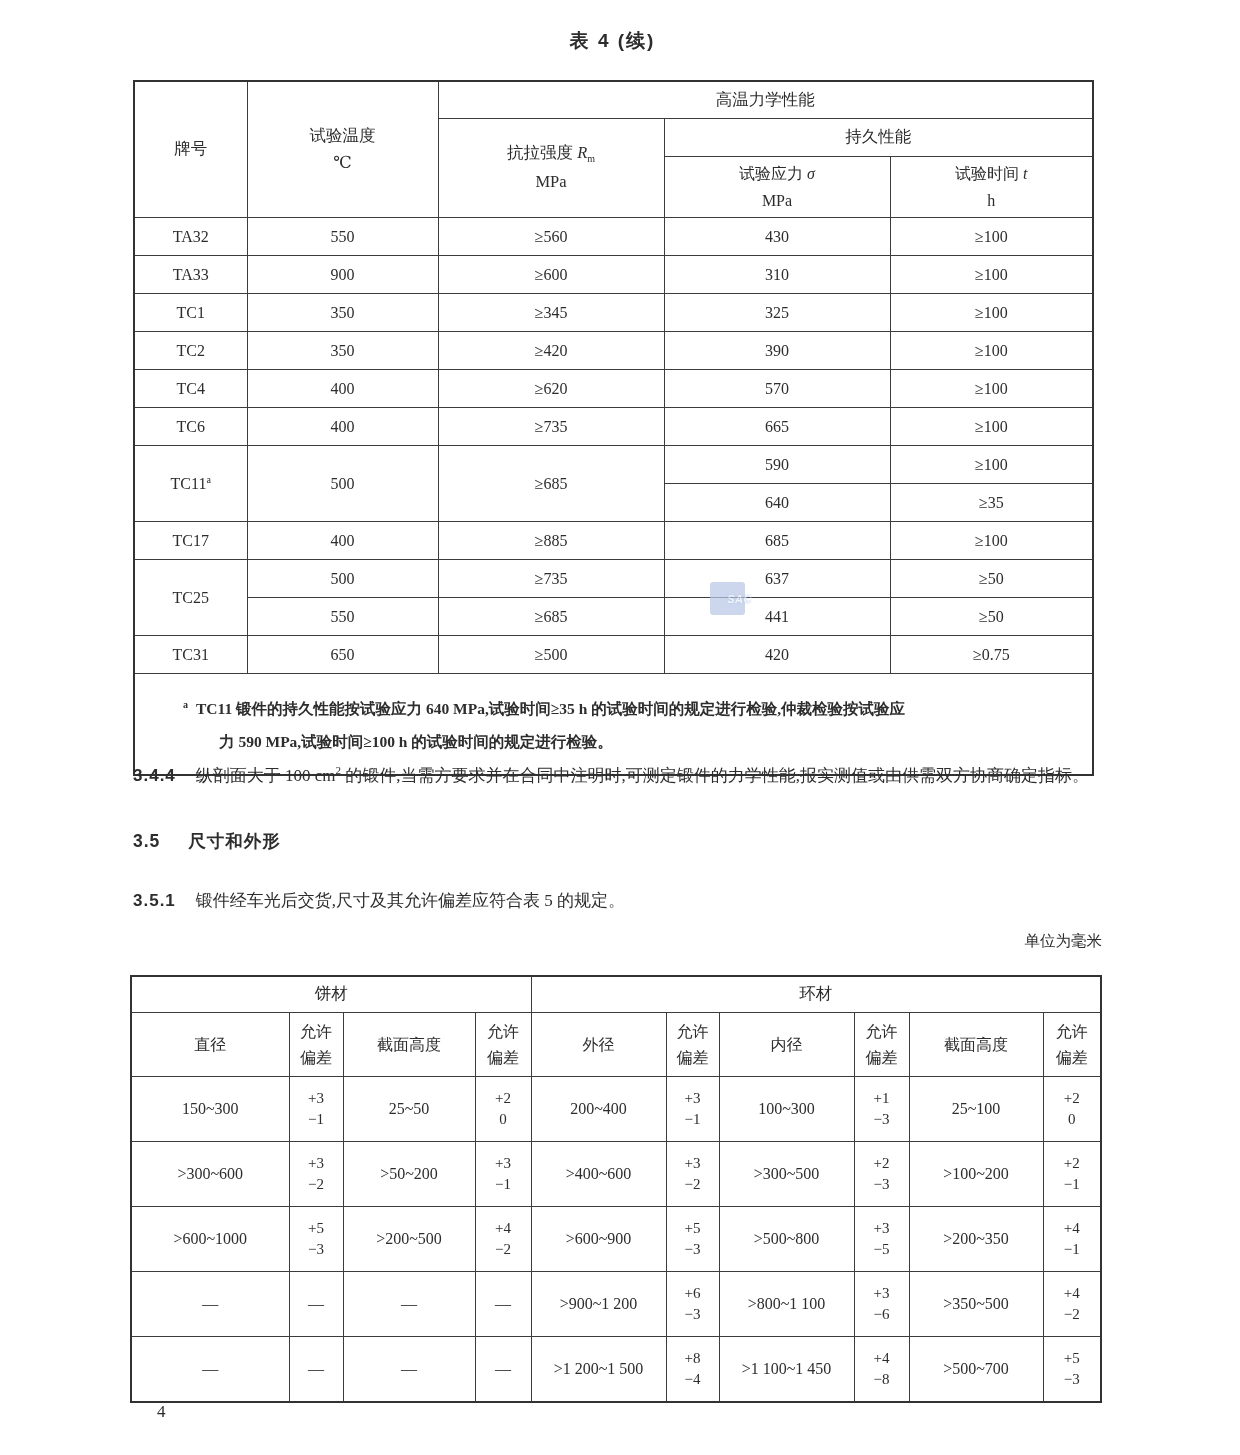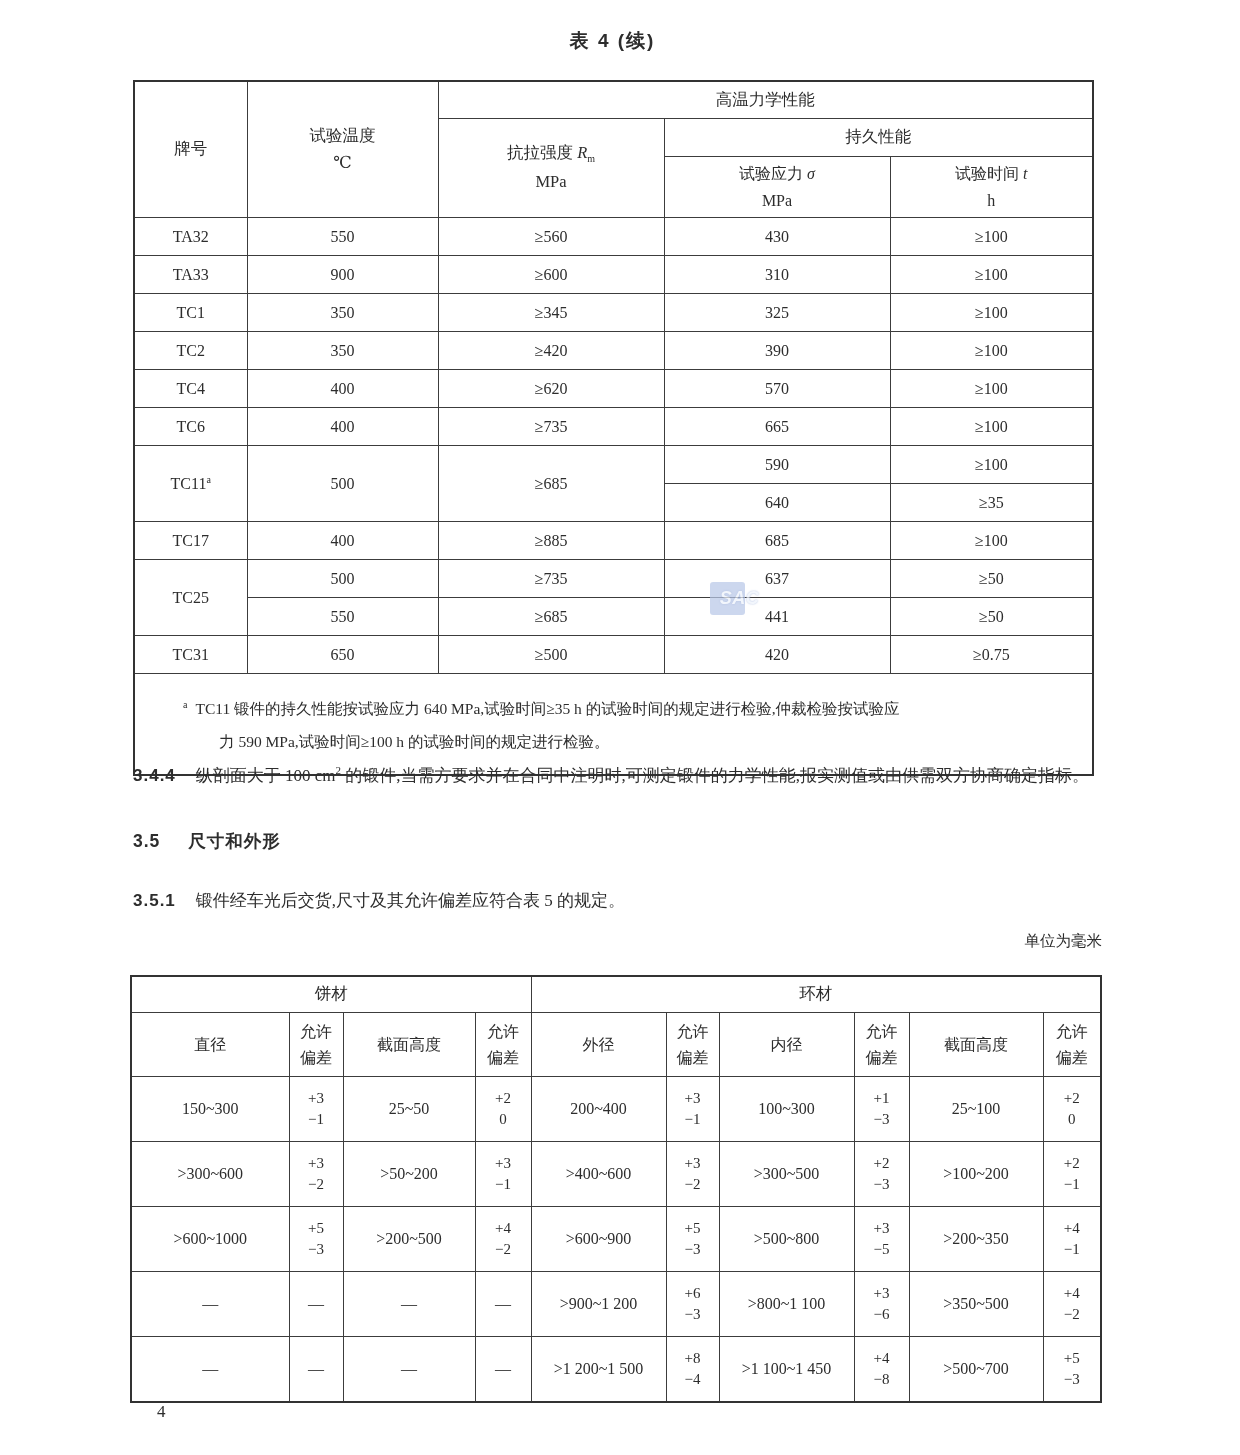--- a/index.html
+++ b/index.html
@@ -21,21 +21,21 @@
   .t4{left:133px;top:80px;width:959px;}
   .t4 tr.h1 td{height:36px;font-size:16.5px;}
   .t4 tr.h2 td{height:37px;font-size:16.5px;}
   .t4 tr.h3 td{height:60px;font-size:16px;}
   .t4 tr.br td{height:37px;}
   .hdr-stack{display:flex;flex-direction:column;justify-content:center;align-items:center;gap:5px;}
   .hdr-stack .ln{display:block;}
   .t4 sub{font-size:10px;}
   .t4 sup{font-size:10px;}
   i.sym{font-style:italic;font-family:"Liberation Serif",serif;}
-  td.fn{height:82px;text-align:left;padding:8px 24px 10px 62px;font-size:15.5px;line-height:33px;}
+  td.fn{height:82px;text-align:left;padding:8px 24px 10px 62px;font-size:15.5px;line-height:33px;font-weight:bold;}
   .fn-sup{font-size:10px;vertical-align:super;margin-left:-14px;margin-right:8px;}
   .fn-line2{padding-left:22px;}
 
   
   .t4-title{
     position:absolute;left:133px;top:28px;width:959px;text-align:center;
     font-family:"Liberation Sans","DejaVu Sans",sans-serif;
     font-weight:bold;font-size:19px;letter-spacing:2px;
   }
   .para{position:absolute;left:133px;width:969px;font-size:17px;line-height:44px;text-align:justify;}
@@ -68,21 +68,21 @@
 
   
   .watermark{
     position:absolute;left:710px;top:582px;width:35px;height:33px;
     background:#b9c8e8;opacity:0.72;border-radius:3px;
     display:flex;align-items:center;justify-content:center;
     pointer-events:none;
   }
   .watermark span{
     font-family:"Liberation Sans","DejaVu Sans",sans-serif;
-    font-style:italic;font-weight:bold;font-size:18px;letter-spacing:0.5px;
+    font-style:italic;font-weight:bold;font-size:11px;letter-spacing:0.5px;
     color:#eef3fc;text-shadow:0 0 2px #93a9d6;
     transform:translateX(-4px);
     margin-left:32px;
   }
 
   .pageno{position:absolute;left:157px;top:1402px;font-size:17px;}
 </style>
 </head>
 <body>
 

